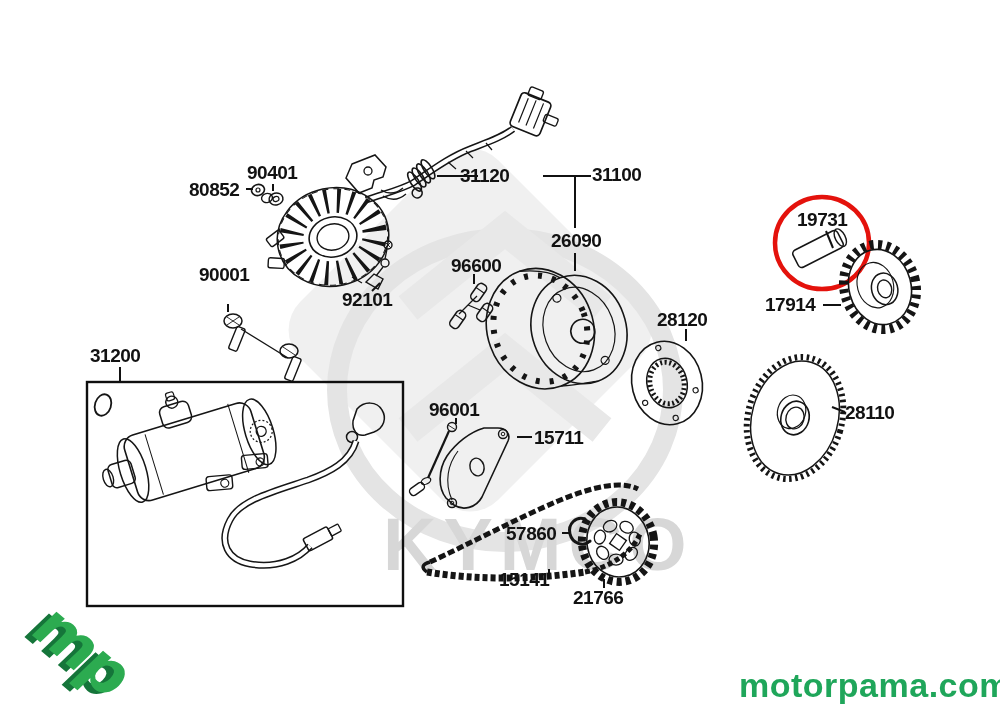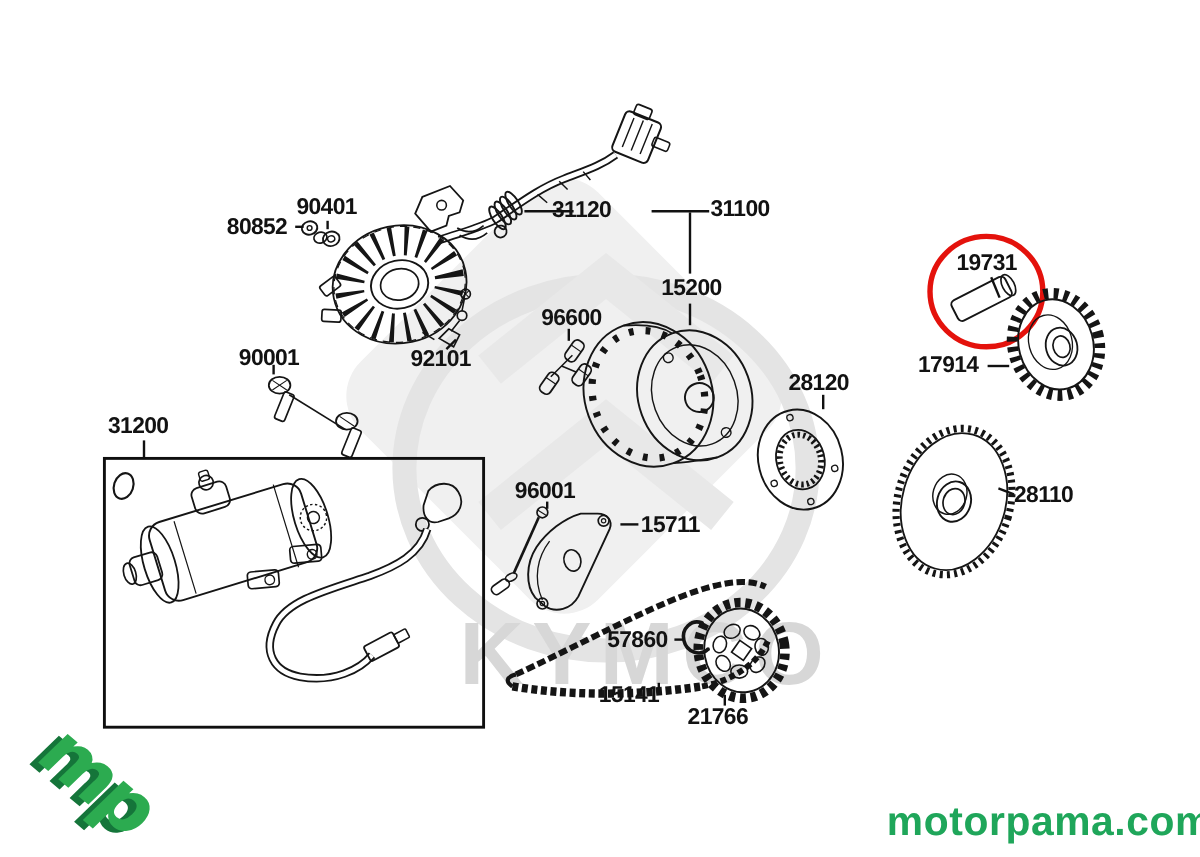--- a/index.html
+++ b/index.html
@@ -268,24 +268,24 @@
   <g transform="translate(28,632) rotate(40) skewX(-6)">
     <text x="-4" y="6" font-size="62" font-weight="bold" fill="#15753a" font-family="DejaVu Sans, sans-serif" letter-spacing="-4">mp</text>
     <text x="0" y="0" font-size="62" font-weight="bold" fill="#2cab50" font-family="DejaVu Sans, sans-serif" letter-spacing="-4">mp</text>
   </g>
 </svg>
 
   <span class="plabel" style="left:247px;top:163px">90401</span>
   <span class="plabel" style="left:189px;top:180px">80852</span>
   <span class="plabel" style="left:460px;top:166px">31120</span>
   <span class="plabel" style="left:592px;top:165px">31100</span>
-  <span class="plabel" style="left:551px;top:231px">15200</span>
+  <span class="plabel" style="left:551px;top:231px">26090</span>
   <span class="plabel" style="left:451px;top:256px">96600</span>
   <span class="plabel" style="left:342px;top:290px">92101</span>
-  <span class="plabel" style="left:199px;top:289px">90001</span>
+  <span class="plabel" style="left:199px;top:265px">90001</span>
   <span class="plabel" style="left:90px;top:346px">31200</span>
   <span class="plabel" style="left:797px;top:210px">19731</span>
   <span class="plabel" style="left:765px;top:295px">17914</span>
   <span class="plabel" style="left:657px;top:310px">28120</span>
   <span class="plabel" style="left:429px;top:400px">96001</span>
   <span class="plabel" style="left:534px;top:428px">15711</span>
   <span class="plabel" style="left:845px;top:403px">28110</span>
   <span class="plabel" style="left:506px;top:524px">57860</span>
   <span class="plabel" style="left:499px;top:570px">15141</span>
   <span class="plabel" style="left:573px;top:588px">21766</span>

